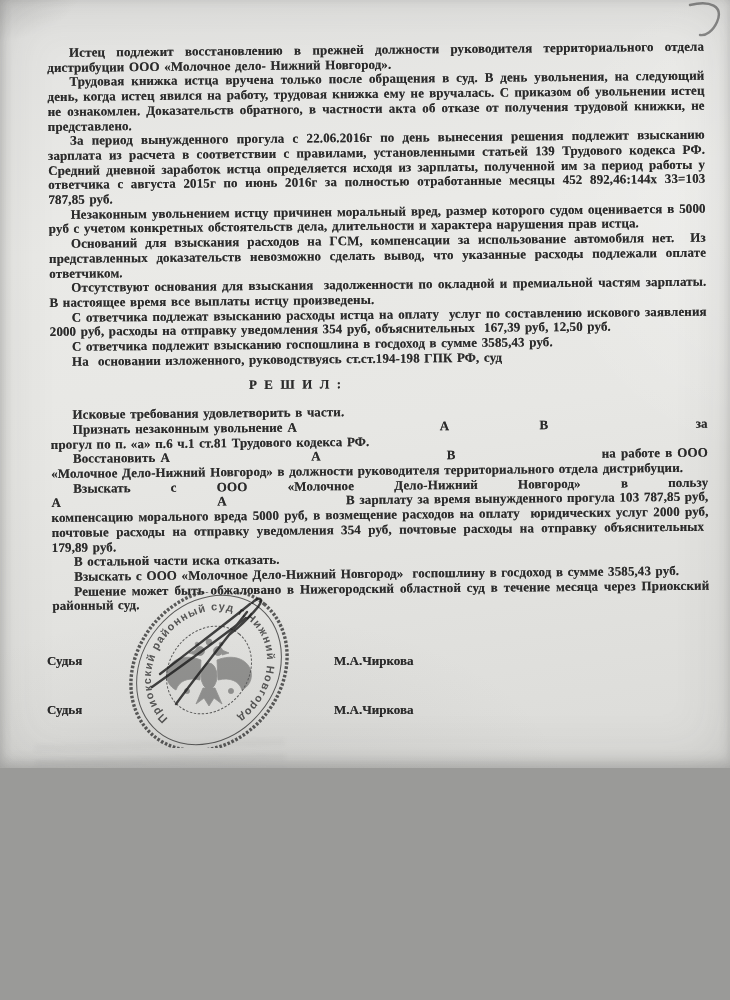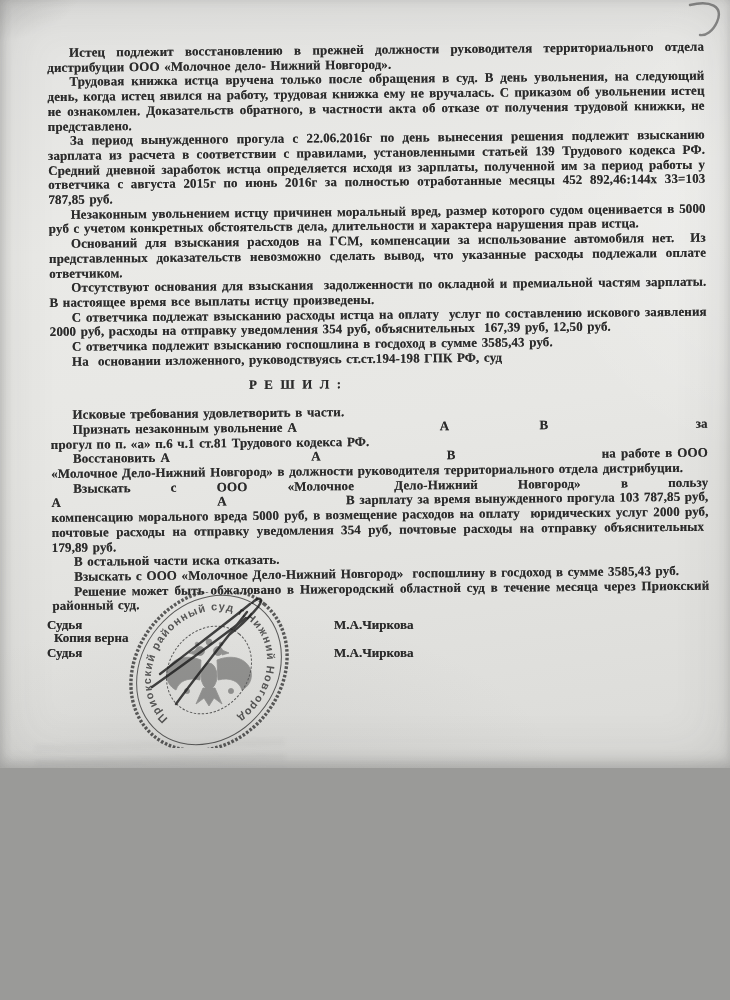--- a/index.html
+++ b/index.html
@@ -26,21 +26,21 @@
   }
   .content p{margin:0;text-indent:22px;}
   .resolution-heading{
     text-align:center;text-indent:0 !important;padding-right:166px;
     margin:11px 0 13px !important;letter-spacing:1.5px;
   }
   .signature-block{
     position:absolute;left:47px;top:618px;width:620px;
     font-size:13px;font-weight:bold;text-shadow:0 0 .6px rgba(30,30,30,.6);
   }
-  .sig-row{position:relative;height:13px;line-height:13px;}
+  .sig-row{position:relative;height:13px;line-height:13px;margin-top:36px;}
   .sig-row.copy{height:15px;padding-left:7px;}
   .sig-name{position:absolute;left:287px;top:0;}
   .seal{position:absolute;left:116px;top:592px;width:186px;height:156px;}
   .sign-svg{position:absolute;left:130px;top:585px;width:180px;height:130px;}
   .pen-mark{position:absolute;left:670px;top:0;width:60px;height:45px;}
   .ghost-text{
     position:absolute;left:36px;top:742px;width:250px;height:95px;
     background:repeating-linear-gradient(180deg, rgba(90,90,95,.12) 0 6px, transparent 6px 15px);
     filter:blur(2.5px);opacity:.45;transform:rotate(-1.5deg);
   }
@@ -90,23 +90,20 @@
     <p>Решение может быть обжаловано в Нижегородский областной суд в течение месяца через Приокский районный суд.</p>
   </div>
 
   <div class="ghost-text"></div>
 
   <div class="signature-block">
     <div class="sig-row">
       <span>Судья</span>
       <span class="sig-name">М.А.Чиркова</span>
     </div>
-    <div class="sig-row copy">
-      <span>Копия верна</span>
-    </div>
     <div class="sig-row">
       <span>Судья</span>
       <span class="sig-name">М.А.Чиркова</span>
     </div>
   </div>
 
   <svg class="seal" viewBox="0 0 186 156" xmlns="http://www.w3.org/2000/svg">
     <g opacity="0.78">
       <g transform="rotate(-50 93 78)">
         <ellipse cx="93" cy="78" rx="86" ry="72" fill="none" stroke="#333" stroke-width="3.4" stroke-dasharray="2.6 1.7"></ellipse>

